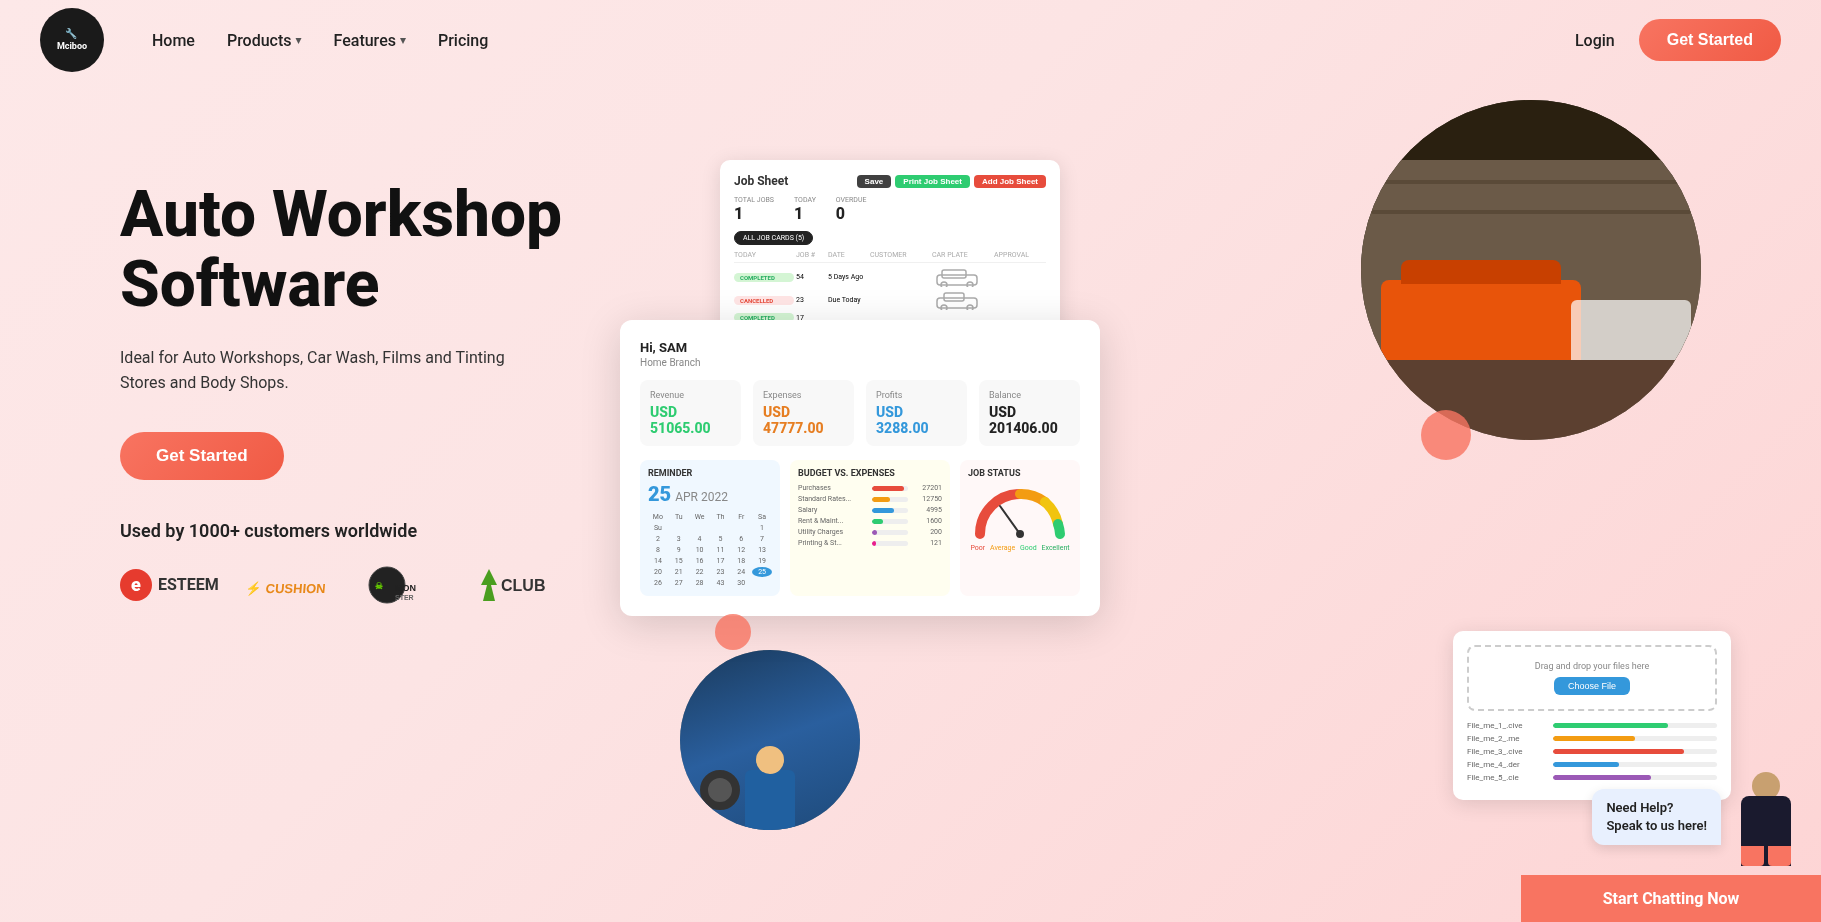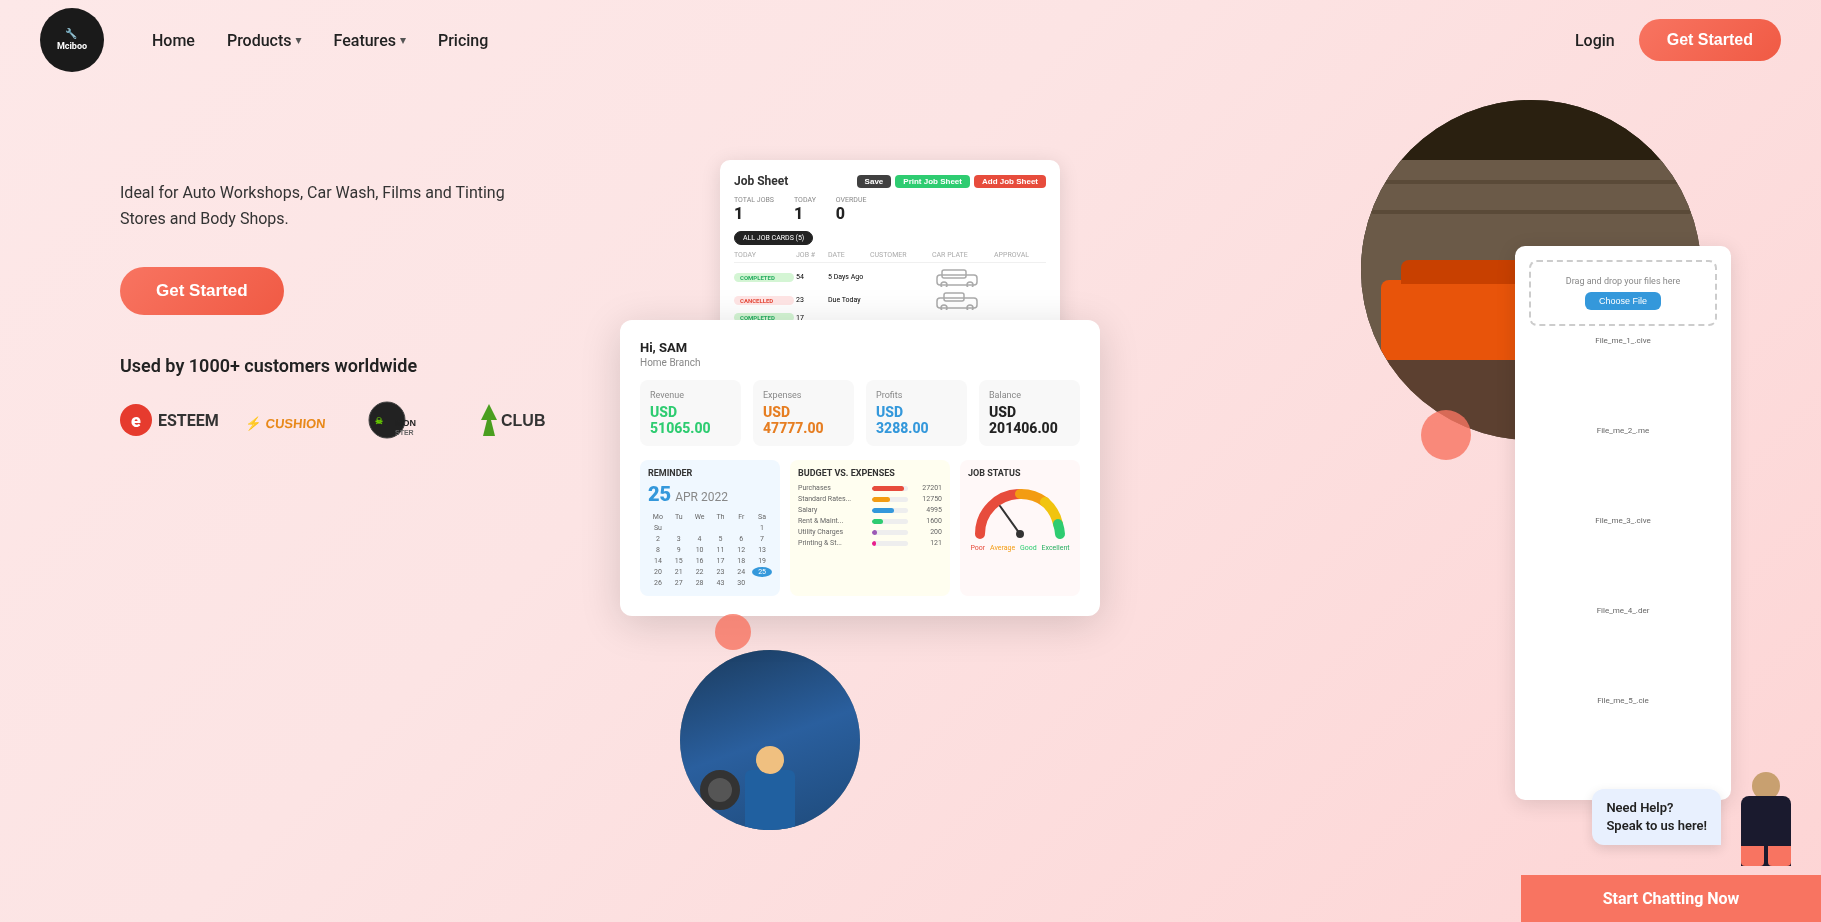--- a/index.html
+++ b/index.html
@@ -369,39 +369,39 @@
     
     .person-head { width: 28px; height: 28px; background: #f0c080; border-radius: 50%; margin: 0 auto; position: relative; z-index: 2; }
     .person-body { width: 50px; height: 60px; background: #2060a0; border-radius: 6px 6px 0 0; margin: 0 auto; margin-top: -4px; }
     .tire { width: 40px; height: 40px; border-radius: 50%; border: 8px solid #333; background: #555; position: absolute; bottom: 20px; left: 20px; }
 
     
     .upload-card {
       position: absolute;
       bottom: 80px;
       right: 10px;
-      width: 216px;
+      width: 278px;
       background: #fff;
       border-radius: 10px;
       box-shadow: 0 4px 20px rgba(0,0,0,0.12);
       padding: 14px;
       z-index: 3;
       font-size: 9px;
     }
     .upload-area {
       border: 2px dashed #ccc;
       border-radius: 8px;
       padding: 14px;
       text-align: center;
       font-size: 9px;
       color: #888;
       margin-bottom: 10px;
     }
     .upload-btn { background: #3498db; color: #fff; border: none; border-radius: 6px; padding: 4px 14px; font-size: 9px; margin-top: 6px; cursor: pointer; }
-    .file-row { display: flex; align-items: center; gap: 6px; margin-bottom: 4px; flex-direction: column; }
+    .file-row { display: flex; align-items: center; gap: 6px; margin-bottom: 4px; }
     .file-name { font-size: 8px; color: #666; flex: 0 0 80px; }
     .file-bar-wrap { flex: 1; height: 5px; background: #eee; border-radius: 3px; overflow: hidden; }
     .file-bar { height: 100%; border-radius: 3px; }
 
     
     .pink-dot-1 {
       position: absolute;
       width: 50px;
       height: 50px;
       border-radius: 50%;
@@ -498,20 +498,21 @@
   </div>
   <div class="nav-right">
     <a href="#" class="login-link">Login</a>
     <button class="get-started-btn-nav">Get Started</button>
   </div>
 </nav>
 
 <div class="hero">
 
   <div class="hero-left">
+    <h1 class="hero-title">Auto Workshop<br>Software</h1>
     <p class="hero-subtitle">Ideal for Auto Workshops, Car Wash, Films and Tinting Stores and Body Shops.</p>
     <button class="get-started-btn">Get Started</button>
     <p class="customers-text">Used by 1000+ customers worldwide</p>
     <div class="customer-logos">
 
       <div class="customer-logo logo-esteem">
         <div class="e-icon">e</div>
         <span class="e-text">ESTEEM</span>
       </div>
 

